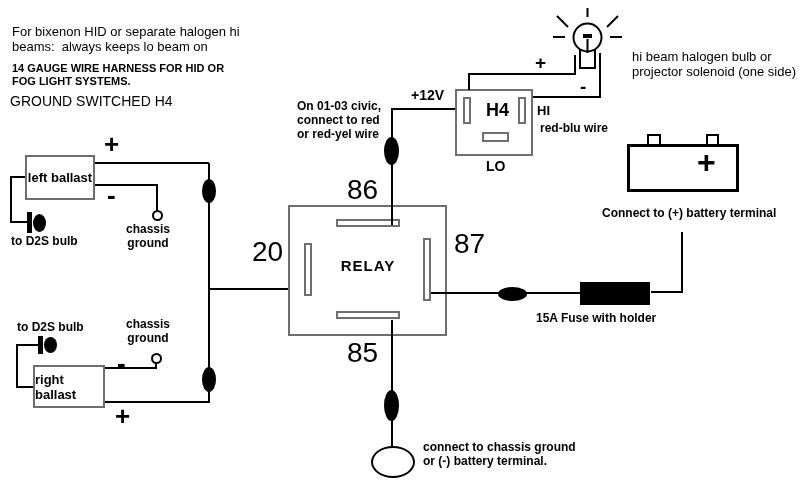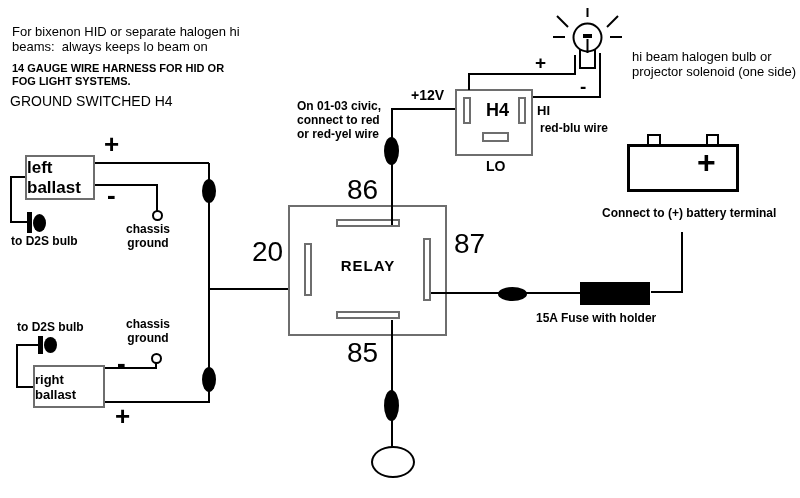--- a/index.html
+++ b/index.html
@@ -25,21 +25,21 @@
 
 <div id="canvas">
 
   <div class="t" style="left:12px;top:8px;font-size:13px;line-height:15px;margin-top:16px;">For bixenon HID or separate halogen hi
 beams:  always keeps lo beam on</div>
   <div class="t b" style="left:12px;top:62px;font-size:11px;line-height:13px;">14 GAUGE WIRE HARNESS FOR HID OR
 FOG LIGHT SYSTEMS.</div>
   <div class="t" style="left:10px;top:93px;font-size:14px;">GROUND SWITCHED H4</div>
 
   <div class="gbox flexc" style="left:25px;top:155px;width:70px;height:45px;">
-    <span class="lbl" style="font-size:17px;">left ballast</span>
+    <span class="lbl" style="font-size:13px;">left ballast</span>
   </div>
   <div class="sym" style="left:104px;top:131px;font-size:26px;">+</div>
   <div class="sym" style="left:107px;top:182px;font-size:26px;">-</div>
   <div class="wire" style="left:95px;top:162px;width:114px;height:2px;"></div>
   <div class="wire" style="left:95px;top:184px;width:63px;height:2px;"></div>
   <div class="wire" style="left:156px;top:184px;width:2px;height:27px;"></div>
   <div class="kbox" style="left:152px;top:210px;width:11px;height:11px;border-radius:50%;"></div>
   <div class="t lbl ctr" style="left:118px;top:222px;width:60px;line-height:14px;">chassis
 ground</div>
   <div class="wire" style="left:10px;top:176px;width:15px;height:2px;"></div>
@@ -134,14 +134,16 @@
   <div class="wire" style="left:651px;top:291px;width:32px;height:2px;"></div>
 
   <div class="wire" style="left:431px;top:292px;width:149px;height:2px;"></div>
   <div class="oval" style="left:498px;top:287px;width:29px;height:14px;"></div>
   <div class="wire" style="left:580px;top:282px;width:70px;height:23px;"></div>
   <div class="t lbl" style="left:536px;top:312px;">15A Fuse with holder</div>
 
   <div class="wire" style="left:391px;top:320px;width:2px;height:127px;"></div>
   <div class="oval" style="left:384px;top:390px;width:15px;height:31px;"></div>
   <div class="kbox" style="left:371px;top:446px;width:44px;height:32px;border-radius:50%;"></div>
+  <div class="t lbl" style="left:423px;top:440px;line-height:14px;">connect to chassis ground
+or (-) battery terminal.</div>
 
 </div>
 
 </body></html>

